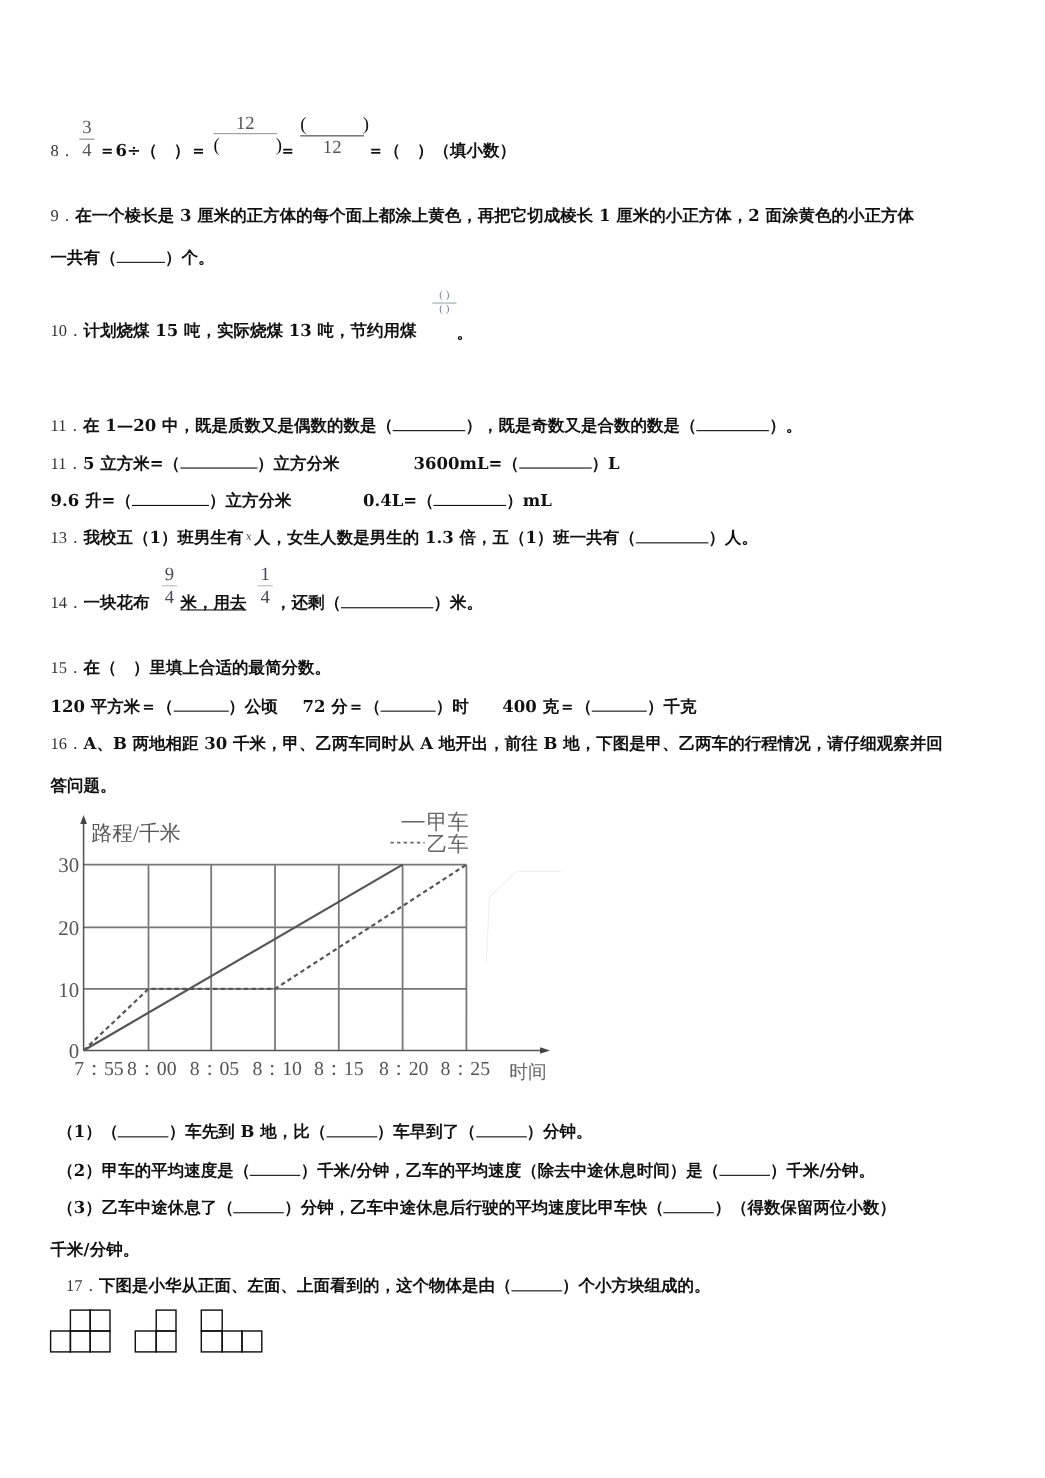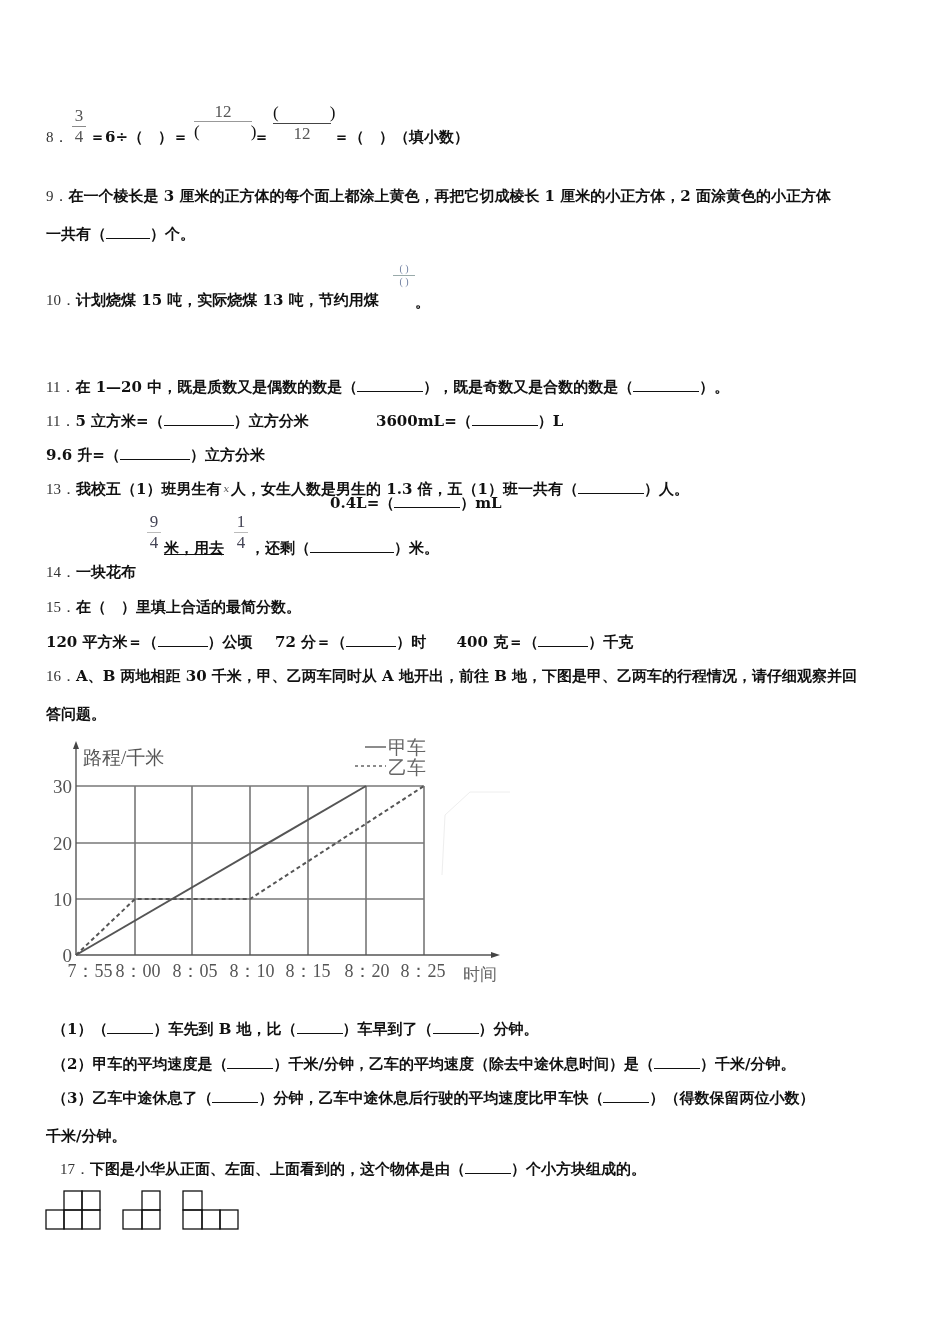--- a/index.html
+++ b/index.html
@@ -63,29 +63,29 @@
 
 <div class="abs line" style="left:46px;top:411px;">
   <span class="qnum">11．</span><span>5 立方米=（</span><span class="blank" style="width:70px;"></span><span>）立方分米</span>
 </div>
 <div class="abs line" style="left:376px;top:411px;">
   <span>3600mL=（</span><span class="blank" style="width:66px;"></span><span>）L</span>
 </div>
 <div class="abs line" style="left:46px;top:445px;">
   <span>9.6 升=（</span><span class="blank" style="width:70px;"></span><span>）立方分米</span>
 </div>
-<div class="abs line" style="left:330px;top:445px;margin-top:48px;">
+<div class="abs line" style="left:330px;top:445px;">
   <span>0.4L=（</span><span class="blank" style="width:66px;"></span><span>）mL</span>
 </div>
 
 <div class="abs line" style="left:46px;top:479px;">
   <span class="qnum">13．</span><span>我校五（1）班男生有</span><span style="font-size:10px;font-weight:normal;font-style:italic;color:#555;vertical-align:top;padding:0 2px;">x</span><span>人，女生人数是男生的 1.3 倍，五（1）班一共有（</span><span class="blank" style="width:66px;"></span><span>）人。</span>
 </div>
 
-<div class="abs line" style="left:46px;top:538px;margin-top:24px;">
+<div class="abs line" style="left:46px;top:538px;">
   <span class="qnum">14．</span><span>一块花布</span>
 </div>
 <div class="frac" style="left:147px;top:512px;width:14px;font-size:17px;line-height:20px;color:#445;">
   <span class="num">9</span>
   <span class="bar" style="border-color:#bbb;"></span>
   <span class="den">4</span>
 </div>
 <div class="abs line" style="left:164px;top:538px;text-decoration:underline;">米，用去</div>
 <div class="frac" style="left:234px;top:512px;width:14px;font-size:17px;line-height:20px;color:#445;">
   <span class="num">1</span>

